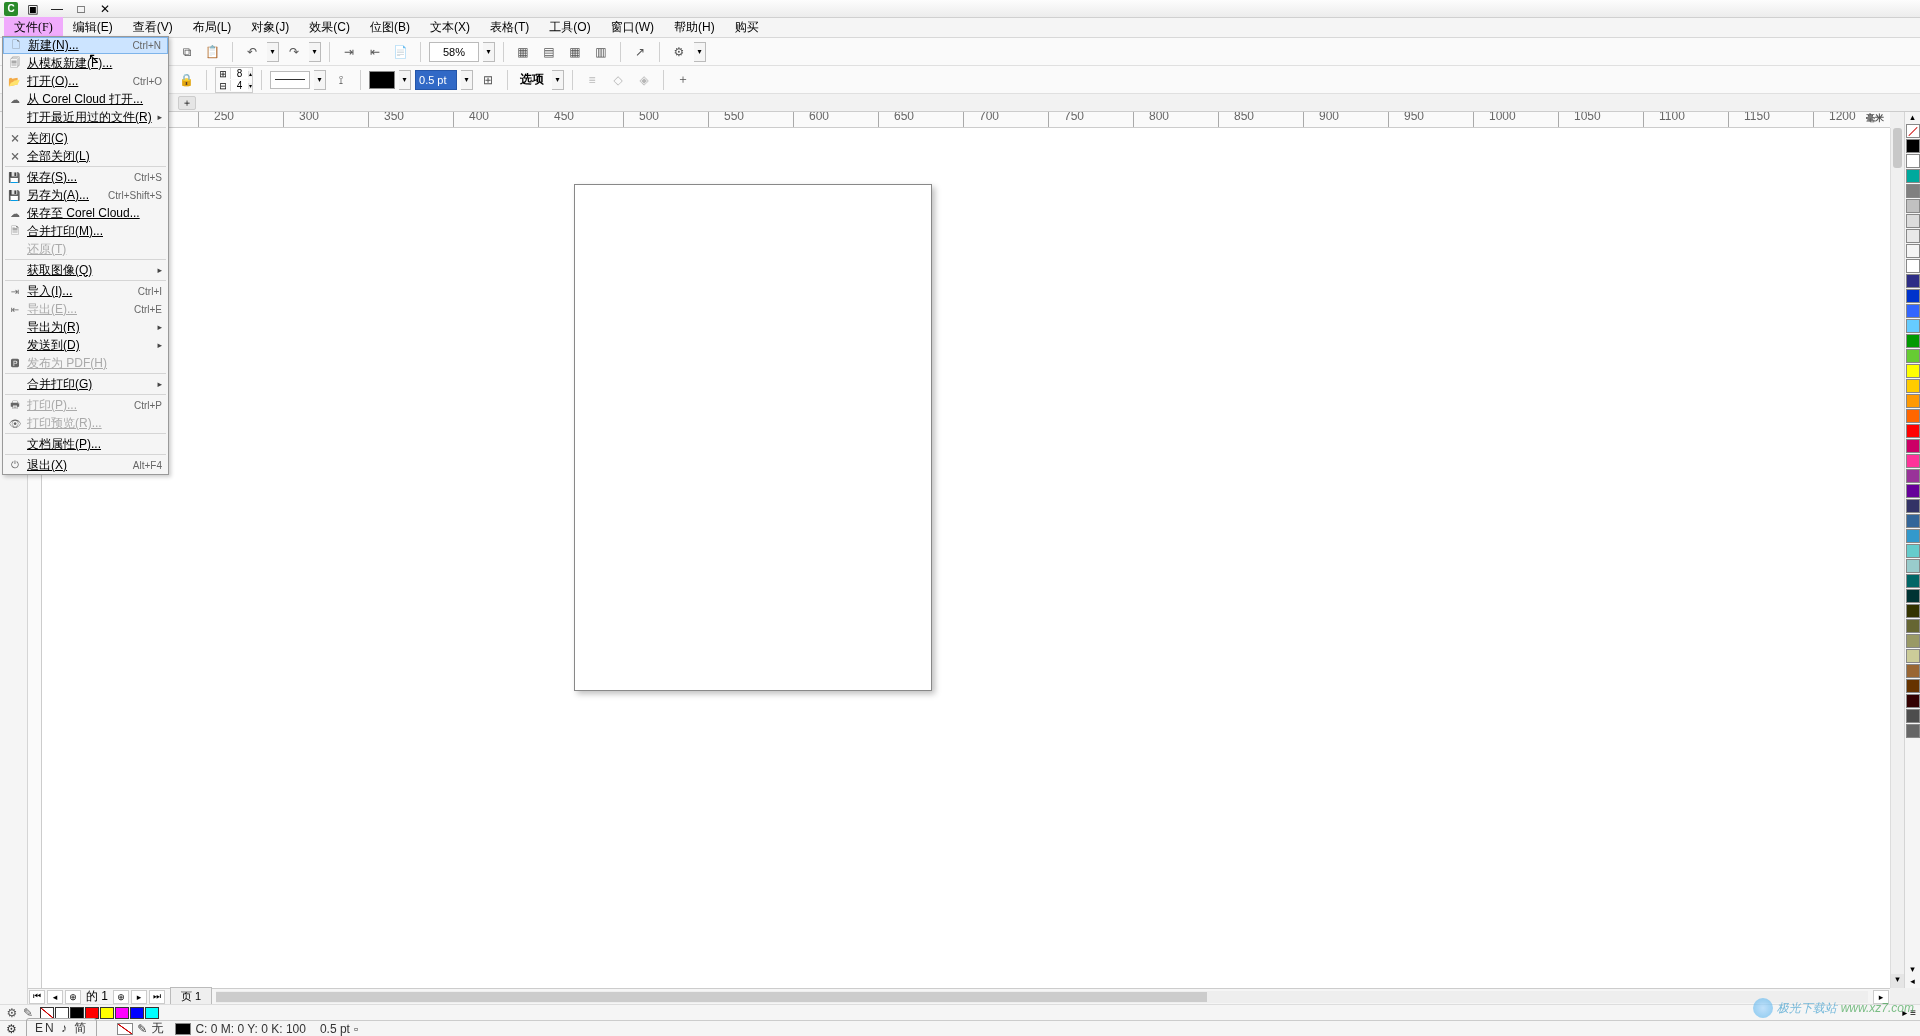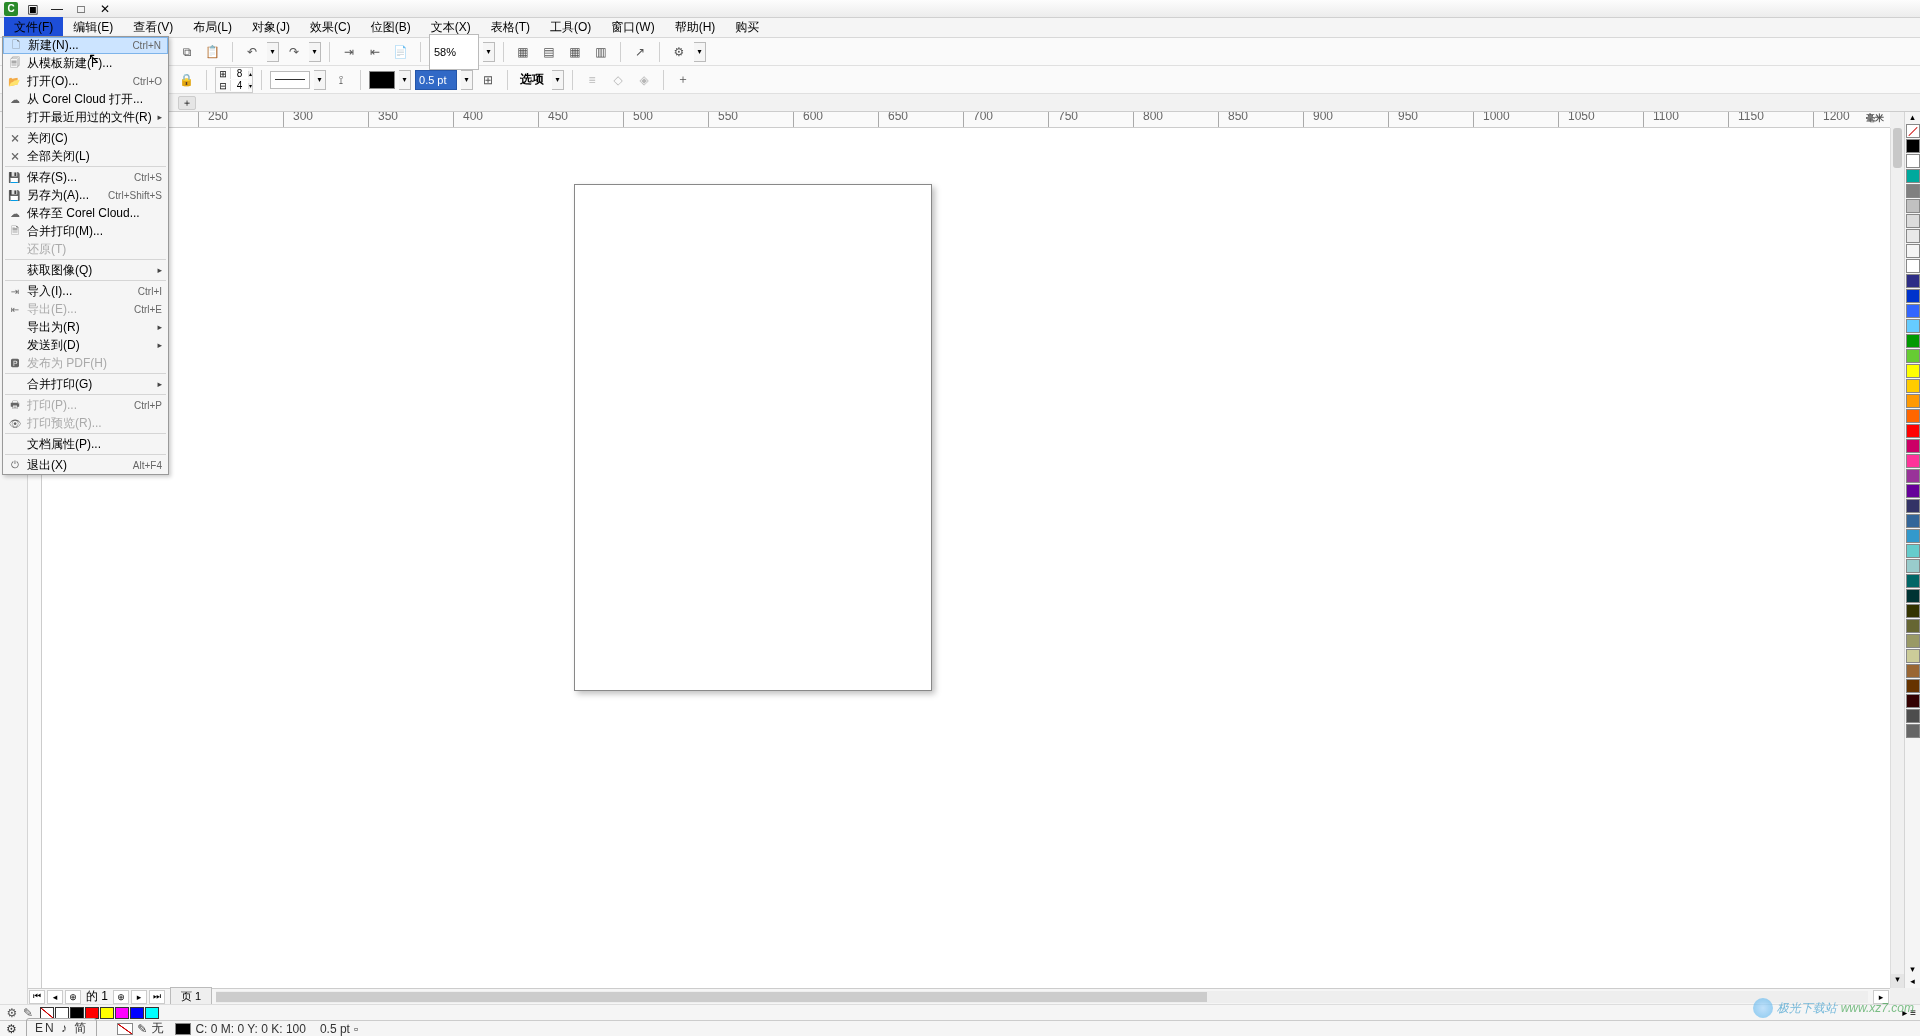--- a/index.html
+++ b/index.html
@@ -8,27 +8,27 @@
 
 .titlebar { height: 18px; background: linear-gradient(#fdfdfd,#ececec); display: flex; align-items: center; padding: 0 4px; border-bottom: 1px solid #d0d0d0; }
 .titlebar .logo { width: 14px; height: 14px; background: #2a8a2a; border-radius: 2px; margin-right: 6px; display:inline-flex; align-items:center; justify-content:center; color:#fff; font-weight:bold; font-size:10px;}
 .titlebar .title { flex: 1; font-size: 11px; color: #222; }
 .titlebar .winbtns { display: flex; gap: 6px; }
 .titlebar .winbtn { width: 18px; height: 14px; display:flex; align-items:center; justify-content:center; font-size:12px; cursor:pointer; }
 
 
 .menubar { height: 20px; background: #f5f5f5; display: flex; align-items: center; padding: 0 4px; border-bottom: 1px solid #d8d8d8; }
 .menubar .menuitem { padding: 2px 10px; font-size: 12px; cursor: pointer; }
-.menubar .menuitem.active { background: #1d4ed8; }
+.menubar .menuitem.active { background: #f0abfc; font-family: Liberation Serif, serif; }
 
 
 .toolbar { height: 28px; background: #fafafa; display: flex; align-items: center; padding: 0 6px; border-bottom: 1px solid #e0e0e0; gap: 4px; }
 .tbtn { width: 22px; height: 22px; display:flex; align-items:center; justify-content:center; border: 1px solid transparent; border-radius: 2px; cursor:pointer; color:#555; }
 .tsep { width: 1px; height: 20px; background: #d0d0d0; margin: 0 4px; }
-.tinput { height: 36px; border: 1px solid #bbb; background: #fff; padding: 0 4px; font-size: 11px; }
+.tinput { height: 20px; border: 1px solid #bbb; background: #fff; padding: 0 4px; font-size: 11px; text-align: center; }
 .zoom { width: 50px; }
 .tdrop { width: 12px; height:20px; border:1px solid #bbb; border-left:none; background:#f5f5f5; display:flex; align-items:center; justify-content:center; font-size:8px; cursor:pointer; }
 
 
 .propbar { height: 28px; background: #fafafa; display: flex; align-items: center; padding: 0 6px; border-bottom: 1px solid #e0e0e0; gap: 4px; }
 .colorswatch { width: 26px; height: 18px; border: 1px solid #888; }
 .stroke-input { width: 42px; height: 20px; background: #3169c6; color: #fff; border: 1px solid #2455a8; padding: 0 3px; font-size: 11px; }
 .linestyle { width: 40px; height: 18px; border: 1px solid #bbb; background: #fff; display:flex; align-items:center; padding:0 4px;}
 .linestyle .line { width: 100%; height: 1px; background: #333; }
 .steppers { display:flex; flex-direction:column; border:1px solid #ccc;}
@@ -40,26 +40,26 @@
 
 .tabstrip { height: 18px; background: #f2f2f2; display: flex; align-items: flex-end; padding-left: 176px; border-bottom: 1px solid #ccc; }
 .tabadd { width: 18px; height: 14px; background: #e5e5e5; border: 1px solid #ccc; border-radius: 2px; display:flex; align-items:center; justify-content:center; font-size:10px; cursor:pointer; margin-left: 2px; margin-bottom:1px;}
 
 
 .filemenu { position: absolute; left: 2px; top: 36px; width: 167px; background: #f5f5f5; border: 1px solid #999; box-shadow: 2px 2px 4px rgba(0,0,0,0.2); z-index: 100; }
 .filemenu .mitem { display: flex; align-items: center; height: 18px; padding: 0 6px 0 4px; font-size: 11px; cursor: pointer; }
 .filemenu .mitem.hover { background: #cce4ff; border: 1px solid #7eb4ea; height:17px; }
 .filemenu .mitem.disabled { color: #aaa; }
 .filemenu .micon { width: 16px; text-align:center; font-size:10px; color:#666; }
-.filemenu .mlabel { flex: 1; padding-left: 4px; }
+.filemenu .mlabel { flex: 1; padding-left: 4px; text-decoration: underline; }
 .filemenu .mshort { color: #666; font-size: 10px; }
 .filemenu .marrow { font-size: 9px; color: #444; }
 .filemenu .msep { height: 1px; background: #d5d5d5; margin: 1px 2px; }
 .ruler-h { position: absolute; left: 28px; top: 112px; right: 30px; height: 16px; background: #fafafa; border-bottom: 1px solid #ccc; display:flex; align-items:flex-end; font-size:9px; color:#666; overflow:hidden;}
-.ruler-h .tick { position: relative; width: 85px; height: 16px; border-left: 1px solid #aaa; text-align:left; padding-left:9px; line-height:10px;margin-top:21px;}
+.ruler-h .tick { position: relative; width: 85px; height: 16px; border-left: 1px solid #aaa; text-align:left; padding-left:15px; line-height:10px;margin-top:21px;}
 .ruler-v { position: absolute; left: 28px; top: 128px; width: 14px; bottom: 48px; background: #fafafa; border-right: 1px solid #ccc; }
 .canvas-vp { position:absolute; left: 42px; top:128px; right:30px; bottom:48px; background:#fff; overflow:hidden;}
 .page { position: absolute; left: 532px; top: 56px; width: 358px; height: 507px; background: #fff; border: 1px solid #888; box-shadow: 3px 3px 6px rgba(0,0,0,0.25); }
 .unit-label { position:absolute; right:6px; top:0; font-size:9px; color:#555; font-weight:bold;}
 
 
 .toolbox { position: absolute; left: 0; top: 112px; width: 28px; bottom: 32px; background: #f5f5f5; border-right: 1px solid #d5d5d5; display:flex; flex-direction:column; align-items:center; padding-top:2px; }
 .toolbox .tool { width: 24px; height: 24px; margin: 1px 0; display:flex; align-items:center; justify-content:center; cursor:pointer; border-radius:2px; font-size:13px; color:#444;}
 .toolbox .toolsp { height: 1px; width: 20px; background: #ccc; margin: 3px 0; }
 

